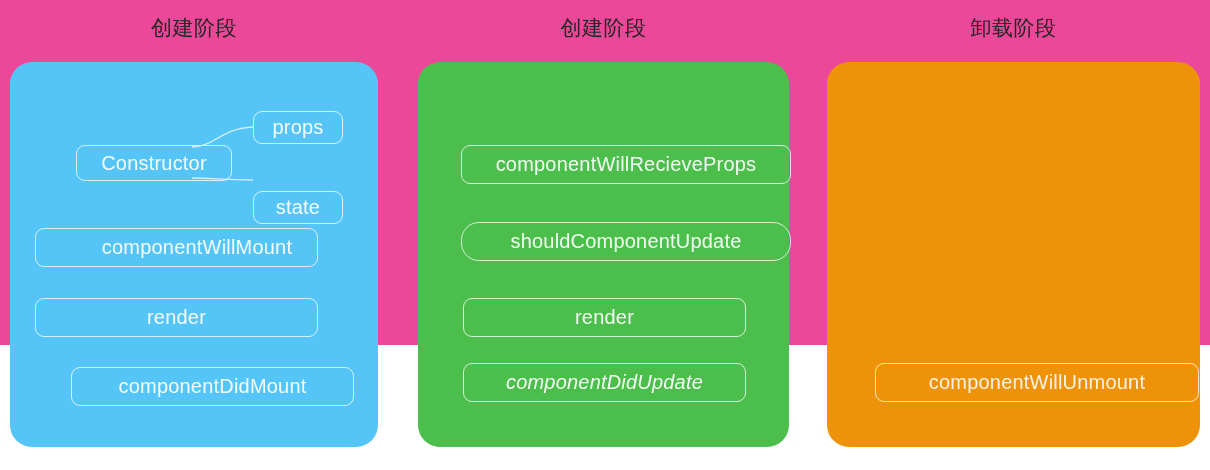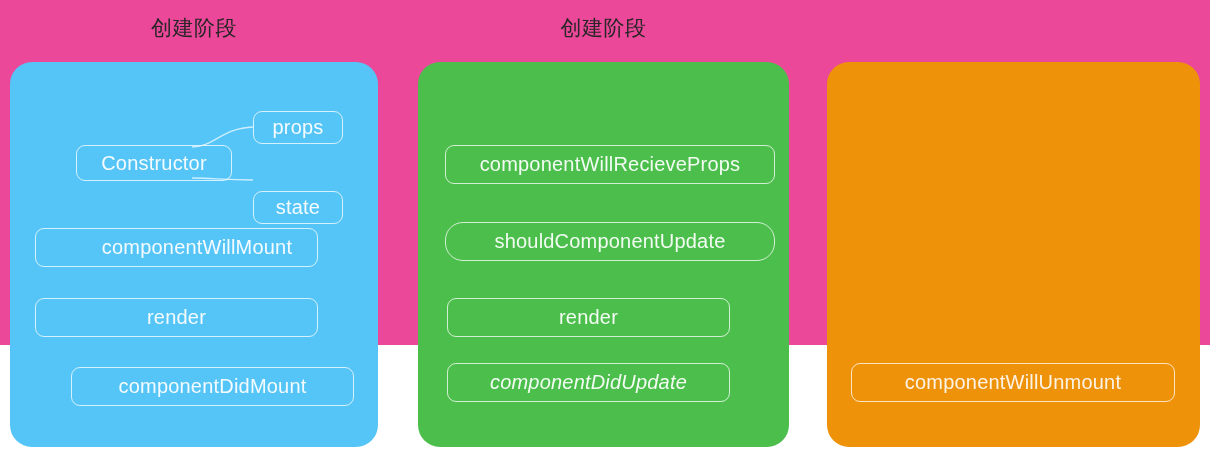--- a/index.html
+++ b/index.html
@@ -53,40 +53,41 @@
     border-radius: 9px;
     color: #f4fbff;
     font-size: 20px;
     display: flex;
     align-items: center;
     justify-content: center;
     letter-spacing: 0.2px;
     white-space: nowrap;
     background: transparent;
   }
-  .chip.on-green  { color: #f2fcf2; }
-  .chip.on-orange { color: #fdf3e4; }
+  .chip.on-green  { color: #f2fcf2; margin-left: 16px; }
+  .chip.on-orange { color: #fdf3e4; margin-left: 24px; }
 
   
   .connector-layer {
     position: absolute;
     left: 0; top: 0;
     width: 1210px; height: 470px;
     pointer-events: none;
   }
 </style>
 </head>
 <body>
 
 <div id="canvas">
 
   <div class="phase-title" style="left:10px; width:368px;">创建阶段</div>
 
   <div class="phase-title" style="left:418px; width:371px;">创建阶段</div>
 
+  <div class="phase-title" style="left:827px; width:373px;">卸载阶段</div>
 
   <div class="phase-panel panel-create">
 
     <div class="chip" style="left:26px; top:83px; width:156px; height:36px;margin-left:40px;">Constructor</div>
 
     <div class="chip" style="left:243px; top:49px; width:90px; height:33px;">props</div>
 
     <div class="chip" style="left:243px; top:101px; width:90px; height:33px;margin-top:28px;">state</div>
 
     <div class="chip" style="left:25px; top:166px; width:283px; height:39px;padding-left:41px;">componentWillMount</div>

